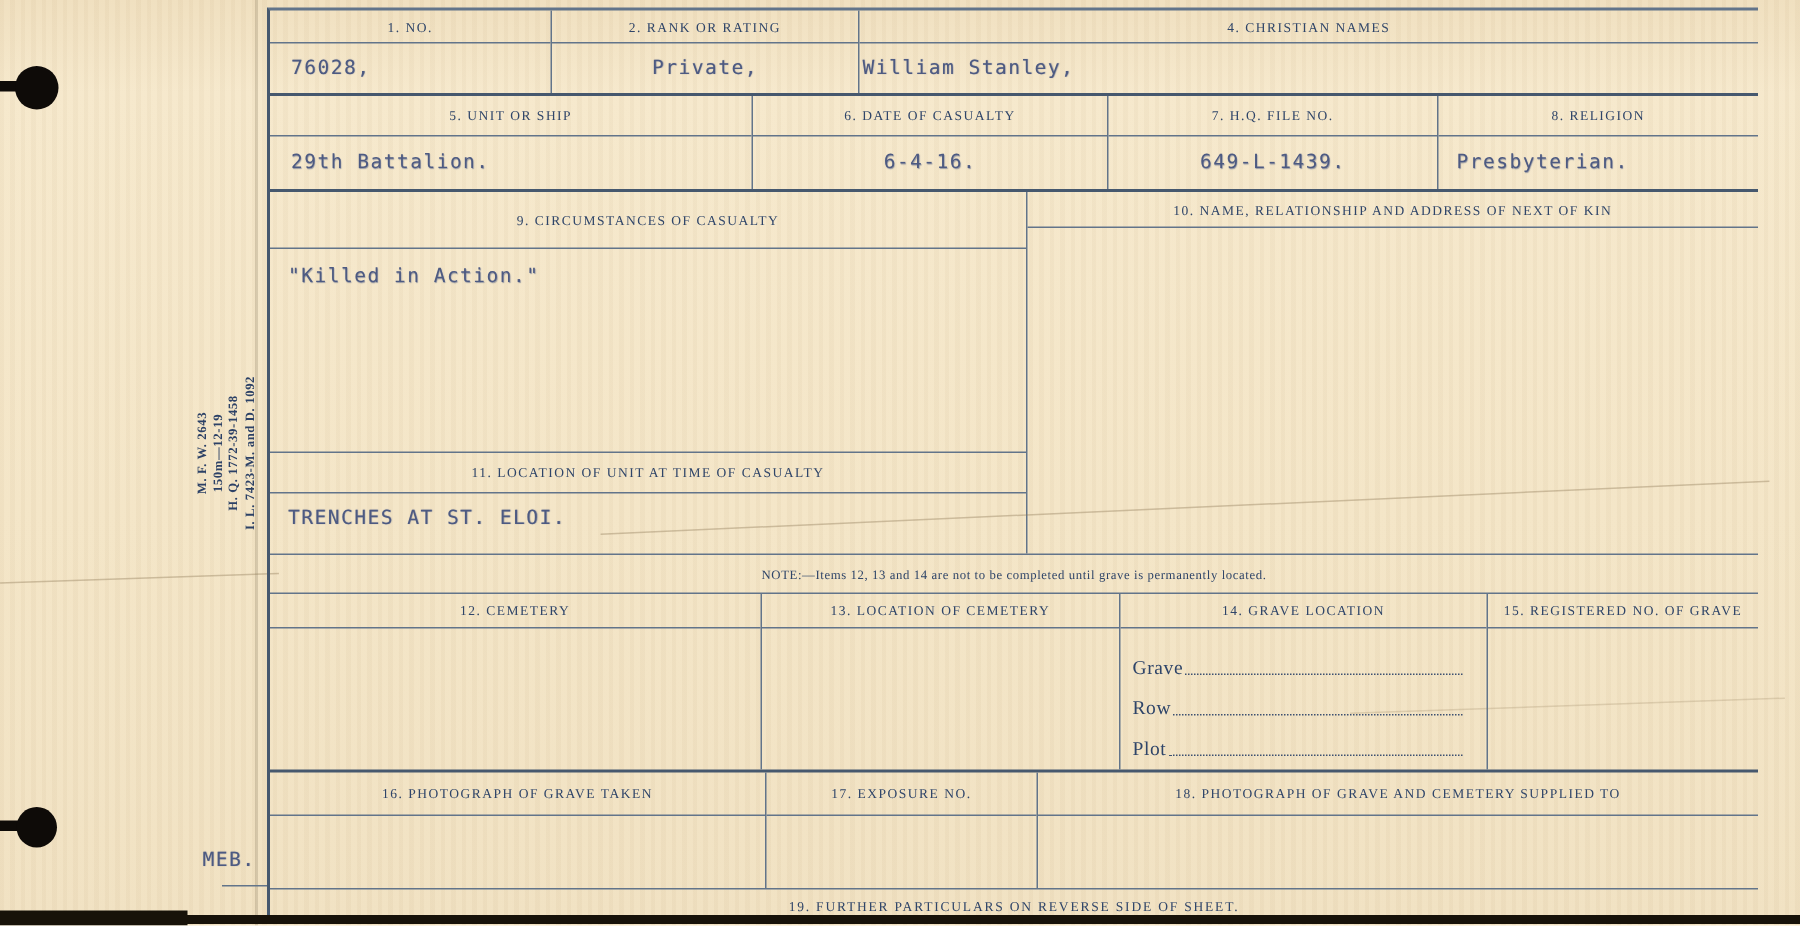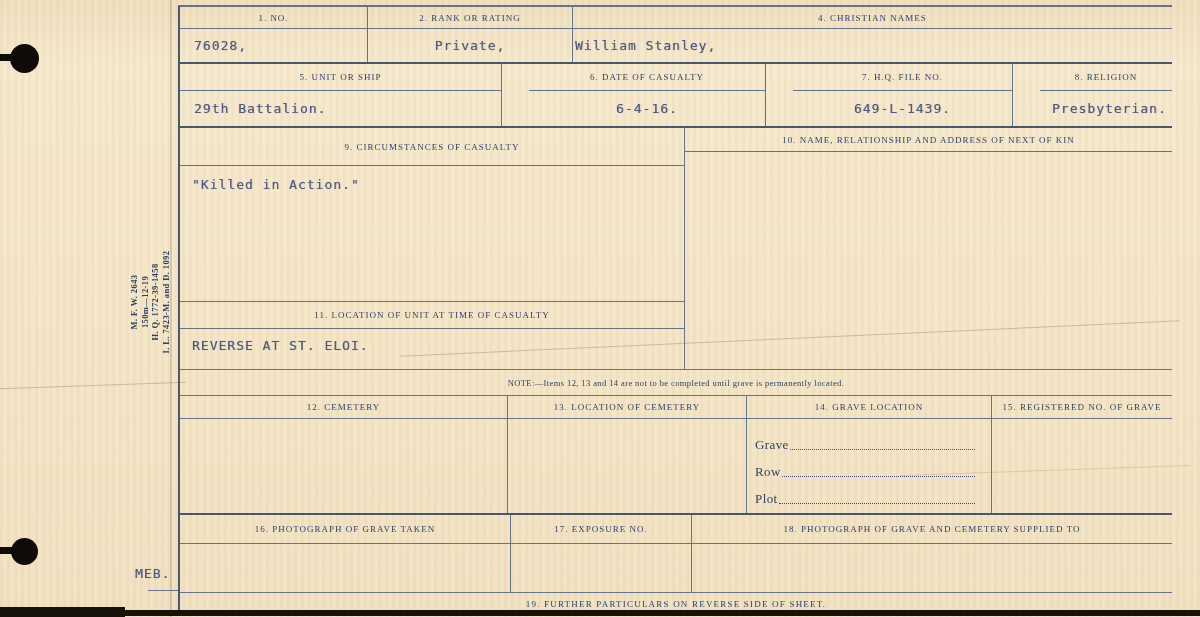--- a/index.html
+++ b/index.html
@@ -19,21 +19,21 @@
     content:"";position:absolute;inset:0;pointer-events:none;
     background:repeating-linear-gradient(90deg,rgba(120,100,70,0.035) 0 3px,rgba(255,255,255,0.03) 3px 7px);
   }
   
   .form{
     position:absolute;left:178px;top:5px;width:994px;height:609px;
     border-left:2px solid var(--ln-d);border-top:2px solid var(--ln);
   }
   .row{display:flex;width:100%;}
   .r1{height:57px;border-bottom:2px solid var(--ln-d);}
-  .r2{height:64px;border-bottom:2px solid var(--ln-d);gap:27px;}
+  .r2{height:64px;border-bottom:2px solid var(--ln-d);}
   .r3{height:242px;border-bottom:1px solid var(--ln);}
   .r4{height:26px;border-bottom:1px solid var(--ln);}
   .r5{height:119px;border-bottom:2px solid var(--ln-d);}
   .r6{height:78px;border-bottom:1px solid var(--ln);}
   .r7{height:21px;border-bottom:1px solid var(--ln);}
   .cell{display:flex;flex-direction:column;border-right:1px solid var(--ln);height:100%;position:relative;}
   .cell:last-child{border-right:none;flex:1;}
   .lbl{
     width:100%;text-align:center;color:var(--ink);
     font-size:9px;letter-spacing:1px;border-bottom:1px solid var(--ln);
@@ -170,21 +170,21 @@
           </div>
       </div>
     </div>
 
     <div class="row r3">
       <div class="cell" style="width:505px;">
         <div class="lbl lbl9">9.  CIRCUMSTANCES OF CASUALTY</div>
         <div class="freeval"><span class="val">"Killed in Action."</span></div>
         <div class="box11">
           <div class="lbl lbl11">11.  LOCATION OF UNIT AT TIME OF CASUALTY</div>
-          <div class="freeval" style="padding-top:7px;"><span class="val">REVERSE AT ST. ELOI.</span></div>
+          <div class="freeval" style="padding-top:7px;"><span class="val">TRENCHES AT ST. ELOI.</span></div>
         </div>
       </div>
       <div class="cell">
         <div class="lbl lbl10">10.  NAME, RELATIONSHIP AND ADDRESS OF NEXT OF KIN</div>
         <div class="freeval"><span class="val"></span></div>
       </div>
     </div>
 
     <div class="row r4">
       <div class="band note-band">NOTE:—Items 12, 13 and 14 are not to be completed until grave is permanently located.</div>

